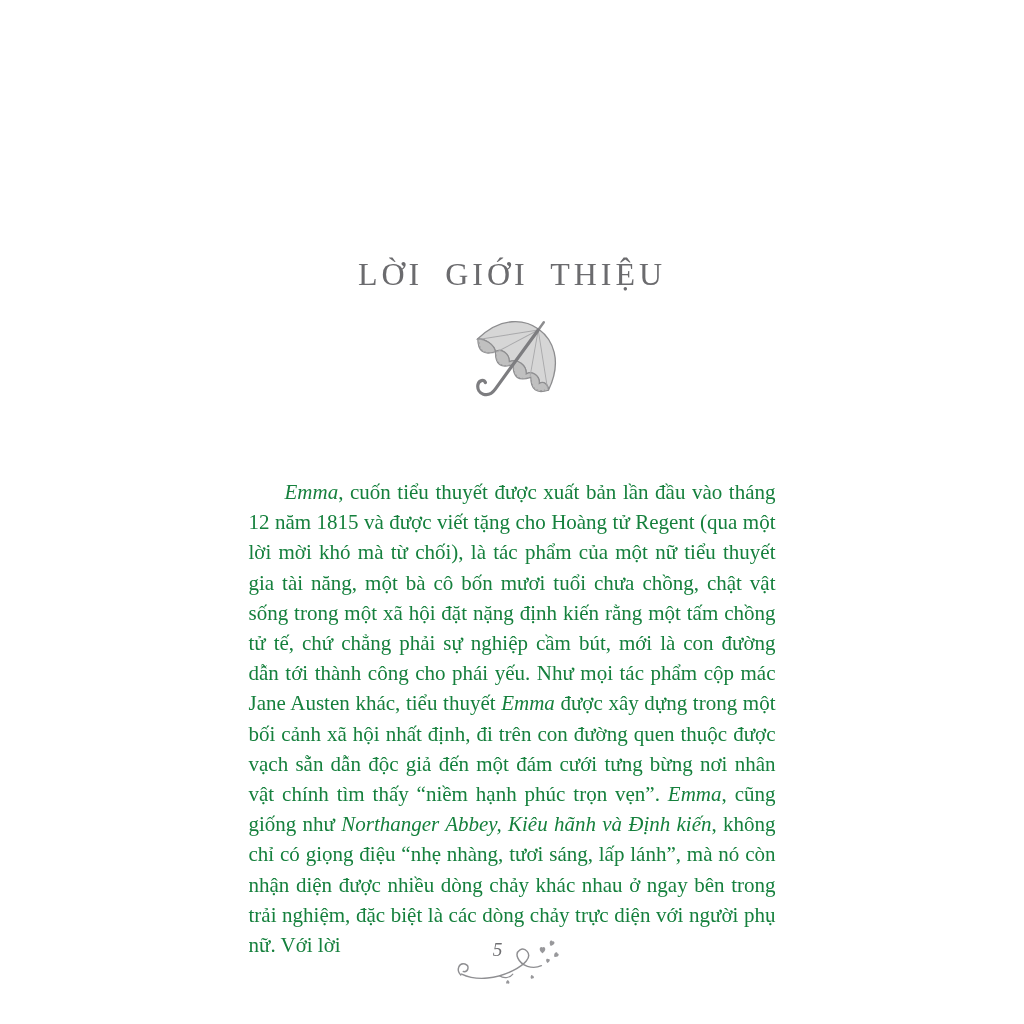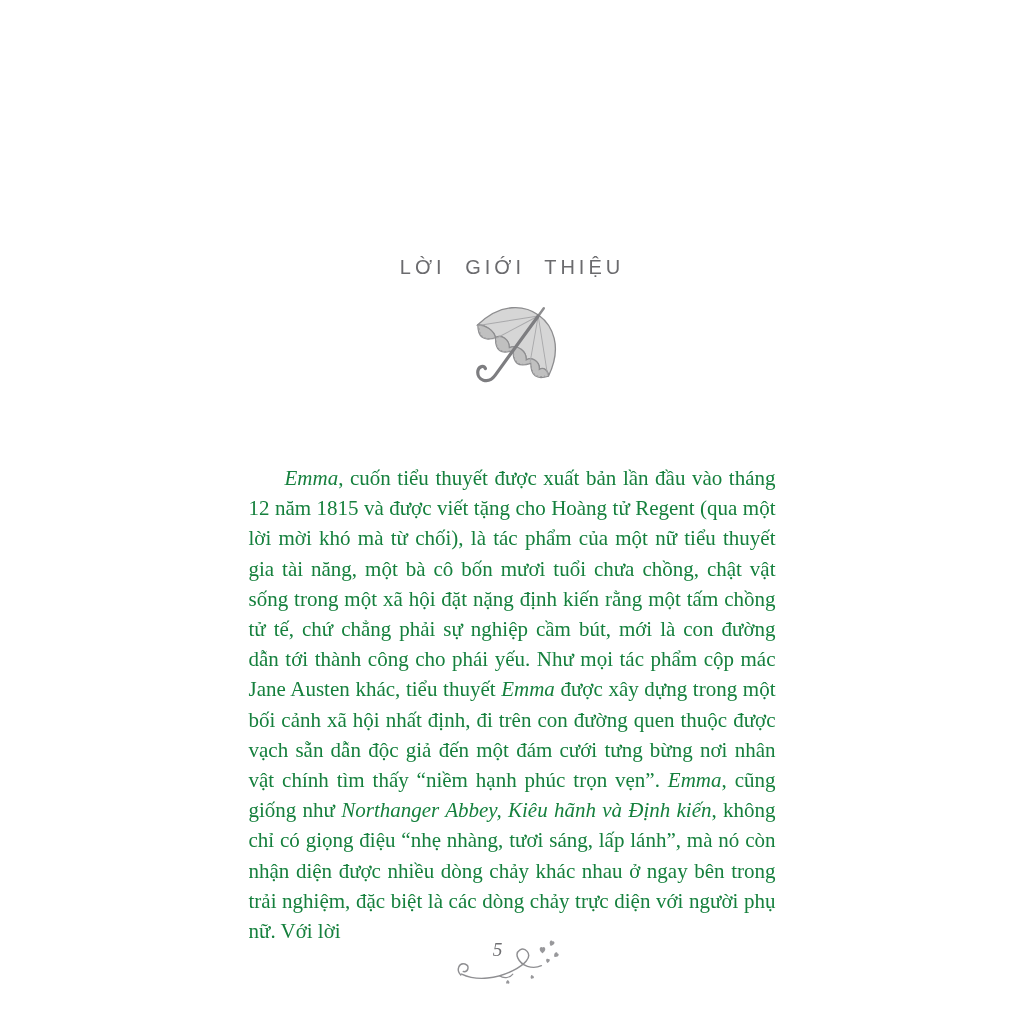--- a/index.html
+++ b/index.html
@@ -13,22 +13,22 @@
   .page {
     position: relative;
     width: 1024px;
     height: 1024px;
     background: #ffffff;
     font-family: "Liberation Serif", serif;
   }
   .book-title {
     padding-top: 256px;
     text-align: center;
-    font-family: Liberation Sans, sans-serif;
-    font-size: 20px;
+    font-family: Liberation Serif, serif;
+    font-size: 32px;
     font-weight: 500;
     letter-spacing: 4px;
     word-spacing: 10px;
     color: #6b6b6e;
   }
   .illustration-wrap {
     margin-top: 18px;
     text-align: center;
   }
   .body-text {

